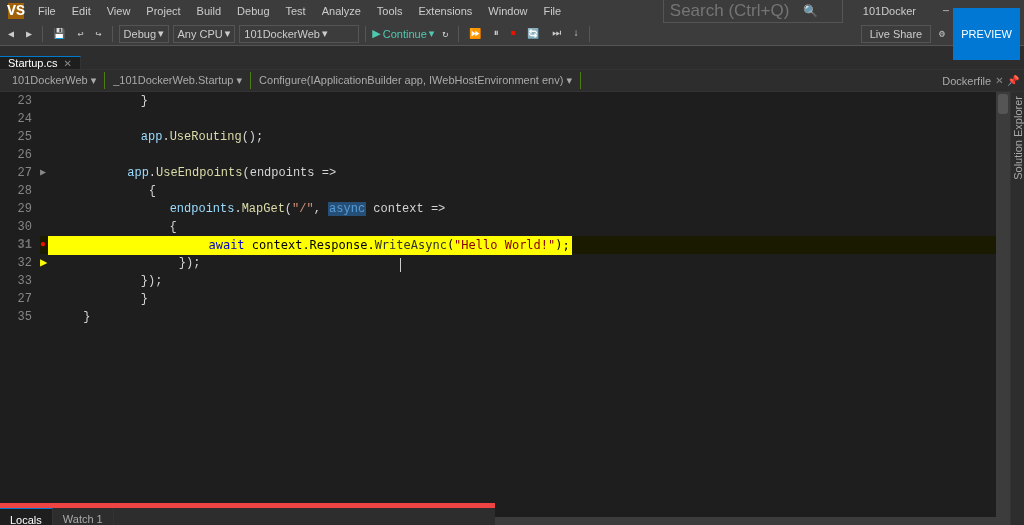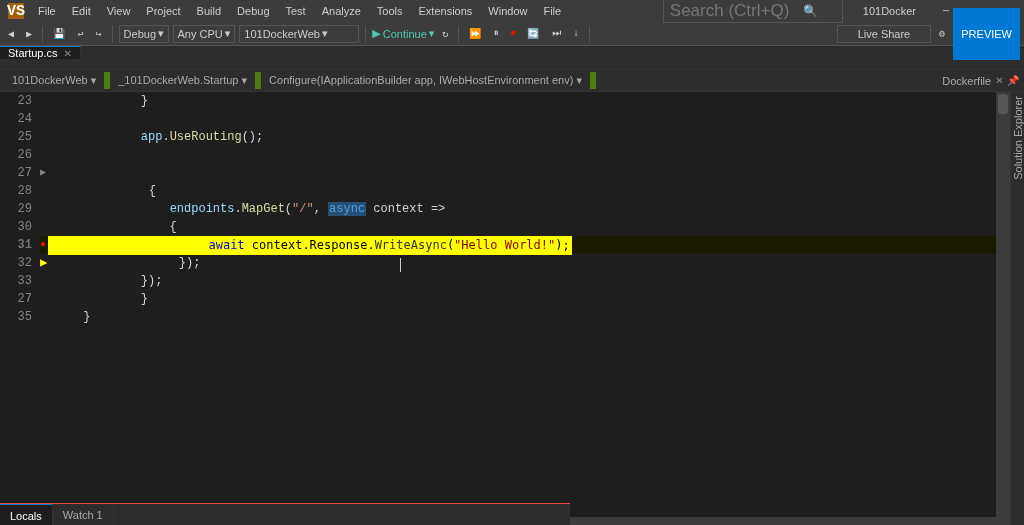--- a/index.html
+++ b/index.html
@@ -39,29 +39,29 @@
       display: flex;
       align-items: center;
       padding: 0 4px;
       gap: 4px;
       border-bottom: 1px solid #555;
     }
     .toolbar-btn { padding: 2px 4px; color: #ccc; font-size: 10px; cursor: pointer; display: flex; align-items: center; gap: 2px; }
     .toolbar-separator { width: 1px; height: 16px; background: #555; margin: 0 2px; }
     .toolbar-dropdown { display: flex; align-items: center; background: #3c3c3c; border: 1px solid #555; padding: 1px 4px; gap: 2px; font-size: 11px; color: #ccc; cursor: pointer; font-family: 'Segoe UI', sans-serif; height: 18px; }
     #continue-btn { background: transparent; border: none; color: #4ec9b0; font-size: 11px; display: flex; align-items: center; gap: 2px; cursor: pointer; font-family: 'Segoe UI', sans-serif; }
-    #live-share-btn { margin-left: auto; padding: 2px 20px; background: transparent; border: 1px solid #555; color: #ccc; font-size: 11px; cursor: pointer; font-family: 'Segoe UI', sans-serif; }
+    #live-share-btn { margin-left: auto; padding: 2px 8px; background: transparent; border: 1px solid #555; color: #ccc; font-size: 11px; cursor: pointer; font-family: 'Segoe UI', sans-serif; }
     #preview-btn { padding: 20px 8px; background: #0078d4; color: white; font-size: 11px; cursor: pointer; font-family: 'Segoe UI', sans-serif; border: none; }
 
     
     #tab-bar {
       background: #2d2d2d;
       height: 24px;
       display: flex;
-      align-items: flex-start;
+      align-items: flex-end;
       border-bottom: 1px solid #333;
     }
     .tab {
       display: flex;
       align-items: center;
       padding: 0 8px;
       gap: 4px;
       font-size: 11px;
       font-family: 'Segoe UI', sans-serif;
       cursor: pointer;
@@ -176,21 +176,21 @@
     .nav-tab-area {
       display: flex;
       gap: 0;
     }
     .nav-tab {
       padding: 2px 8px;
       font-size: 11px;
       font-family: 'Segoe UI', sans-serif;
       color: #aaa;
       cursor: pointer;
-      border-right: 6px solid #4d7c0f;
+      border-right: 1px solid #4d7c0f;
       background: #2d2d2d;
     }
   </style>
 </head>
 <body>
 
 <div id="title-bar">
   <div id="title-bar-left">
     <div id="title-bar-logo">VS</div>
   </div>
@@ -315,20 +315,21 @@
         <div class="code-line">&nbsp;</div>
 
         <div class="code-line">
           <span>&nbsp;&nbsp;&nbsp;&nbsp;&nbsp;&nbsp;&nbsp;&nbsp;&nbsp;&nbsp;&nbsp;&nbsp;&nbsp;&nbsp;<span class="param">app</span>.<span class="method">UseRouting</span>();</span>
         </div>
 
         <div class="code-line">&nbsp;</div>
 
         <div class="code-line">
           <span style="color:#888; margin-right:2px; font-size:10px; cursor:pointer;">▶</span>
+          <span>&nbsp;&nbsp;&nbsp;&nbsp;&nbsp;&nbsp;&nbsp;&nbsp;&nbsp;&nbsp;&nbsp;<span class="param">app</span>.<span class="method">UseEndpoints</span>(endpoints =&gt;</span>
         </div>
 
         <div class="code-line">
           <span style="color:#888; margin-right:2px; font-size:10px;">&nbsp;</span>
           <span>&nbsp;&nbsp;&nbsp;&nbsp;&nbsp;&nbsp;&nbsp;&nbsp;&nbsp;&nbsp;&nbsp;&nbsp;&nbsp;&nbsp;{</span>
         </div>
 
         <div class="code-line">
           <span>&nbsp;&nbsp;&nbsp;&nbsp;&nbsp;&nbsp;&nbsp;&nbsp;&nbsp;&nbsp;&nbsp;&nbsp;&nbsp;&nbsp;&nbsp;&nbsp;&nbsp;&nbsp;<span class="param">endpoints</span>.<span class="method">MapGet</span>(<span class="str">"/"</span>, <span class="async-kw">async</span> context =&gt;</span>
         </div>
@@ -371,16 +372,16 @@
         <div class="h-scroll-thumb"></div>
       </div>
     </div>
   </div>
 
   <div id="solution-panel">
     <span id="solution-label">Solution Explorer</span>
   </div>
 </div>
 
-<div style="display:flex; background:#2d2d2d; height:22px; border-top: 1px solid #ef4444; position:absolute; bottom:0; left:0; width:570px;">
+<div style="display:flex; background:#2d2d2d; height:22px; border-top: 5px solid #ef4444; position:absolute; bottom:0; left:0; width:495px;">
   <div class="bottom-tab active">Locals</div>
   <div class="bottom-tab">Watch 1</div>
 </div>
 
 </body></html>

